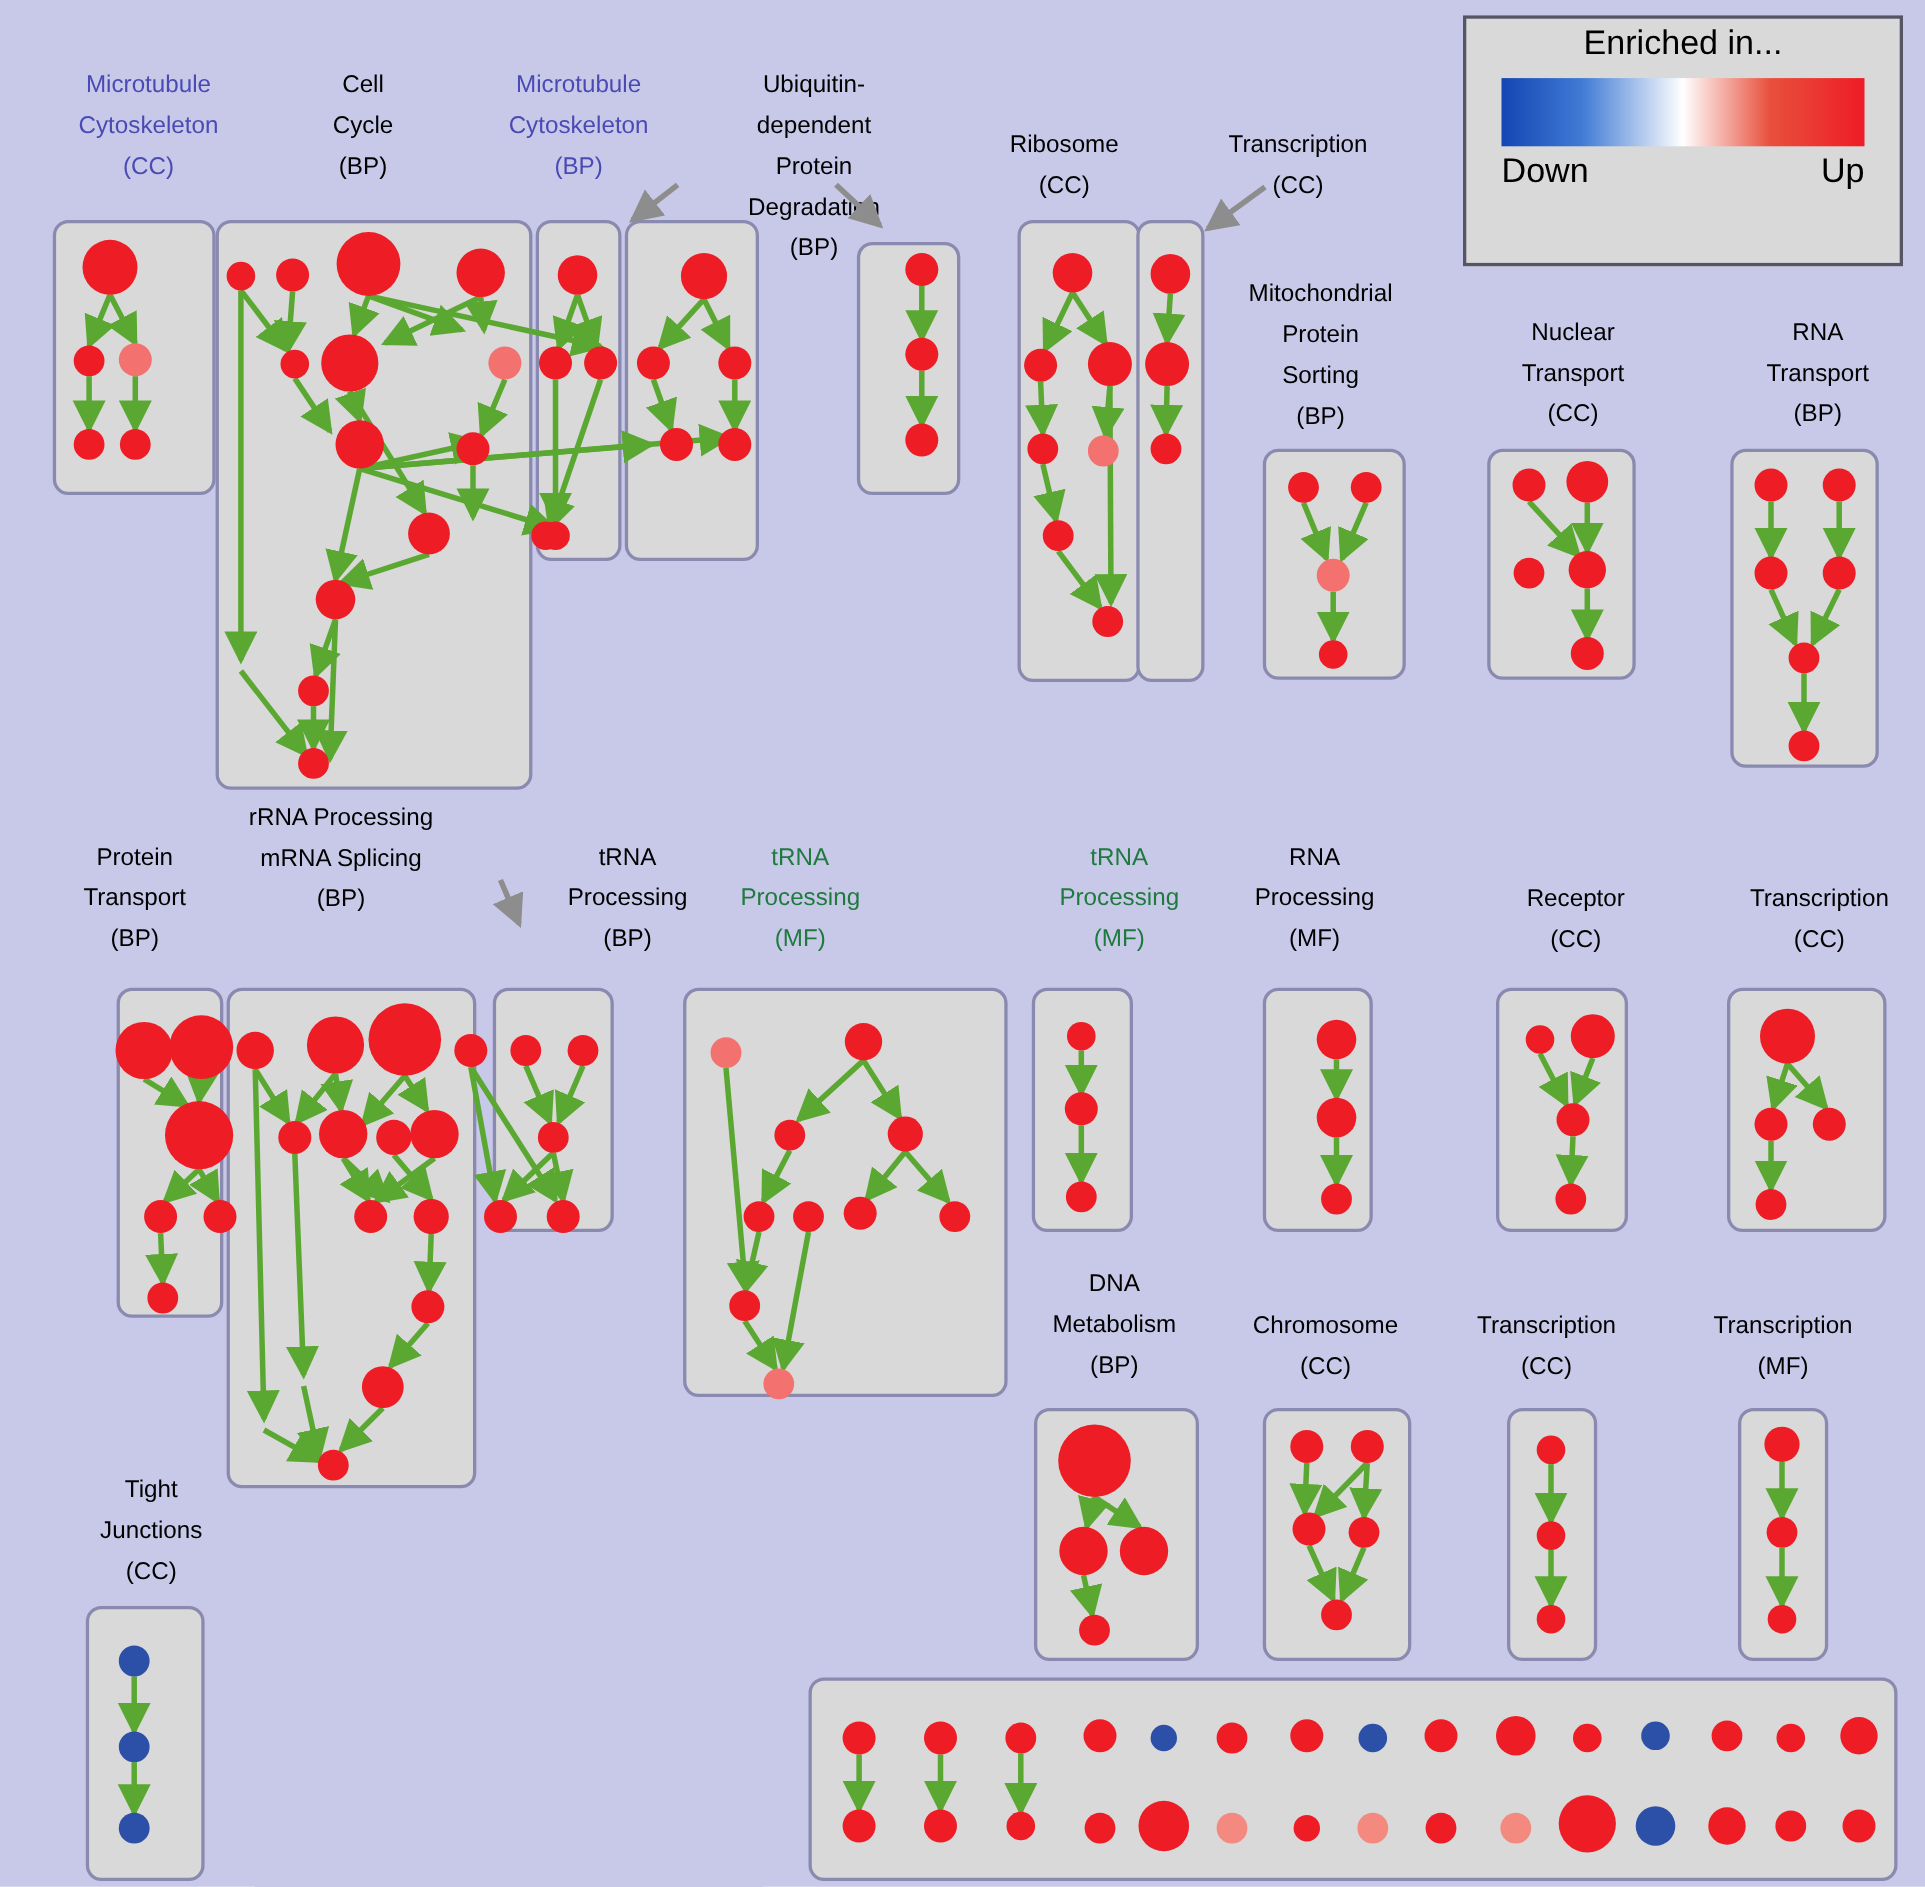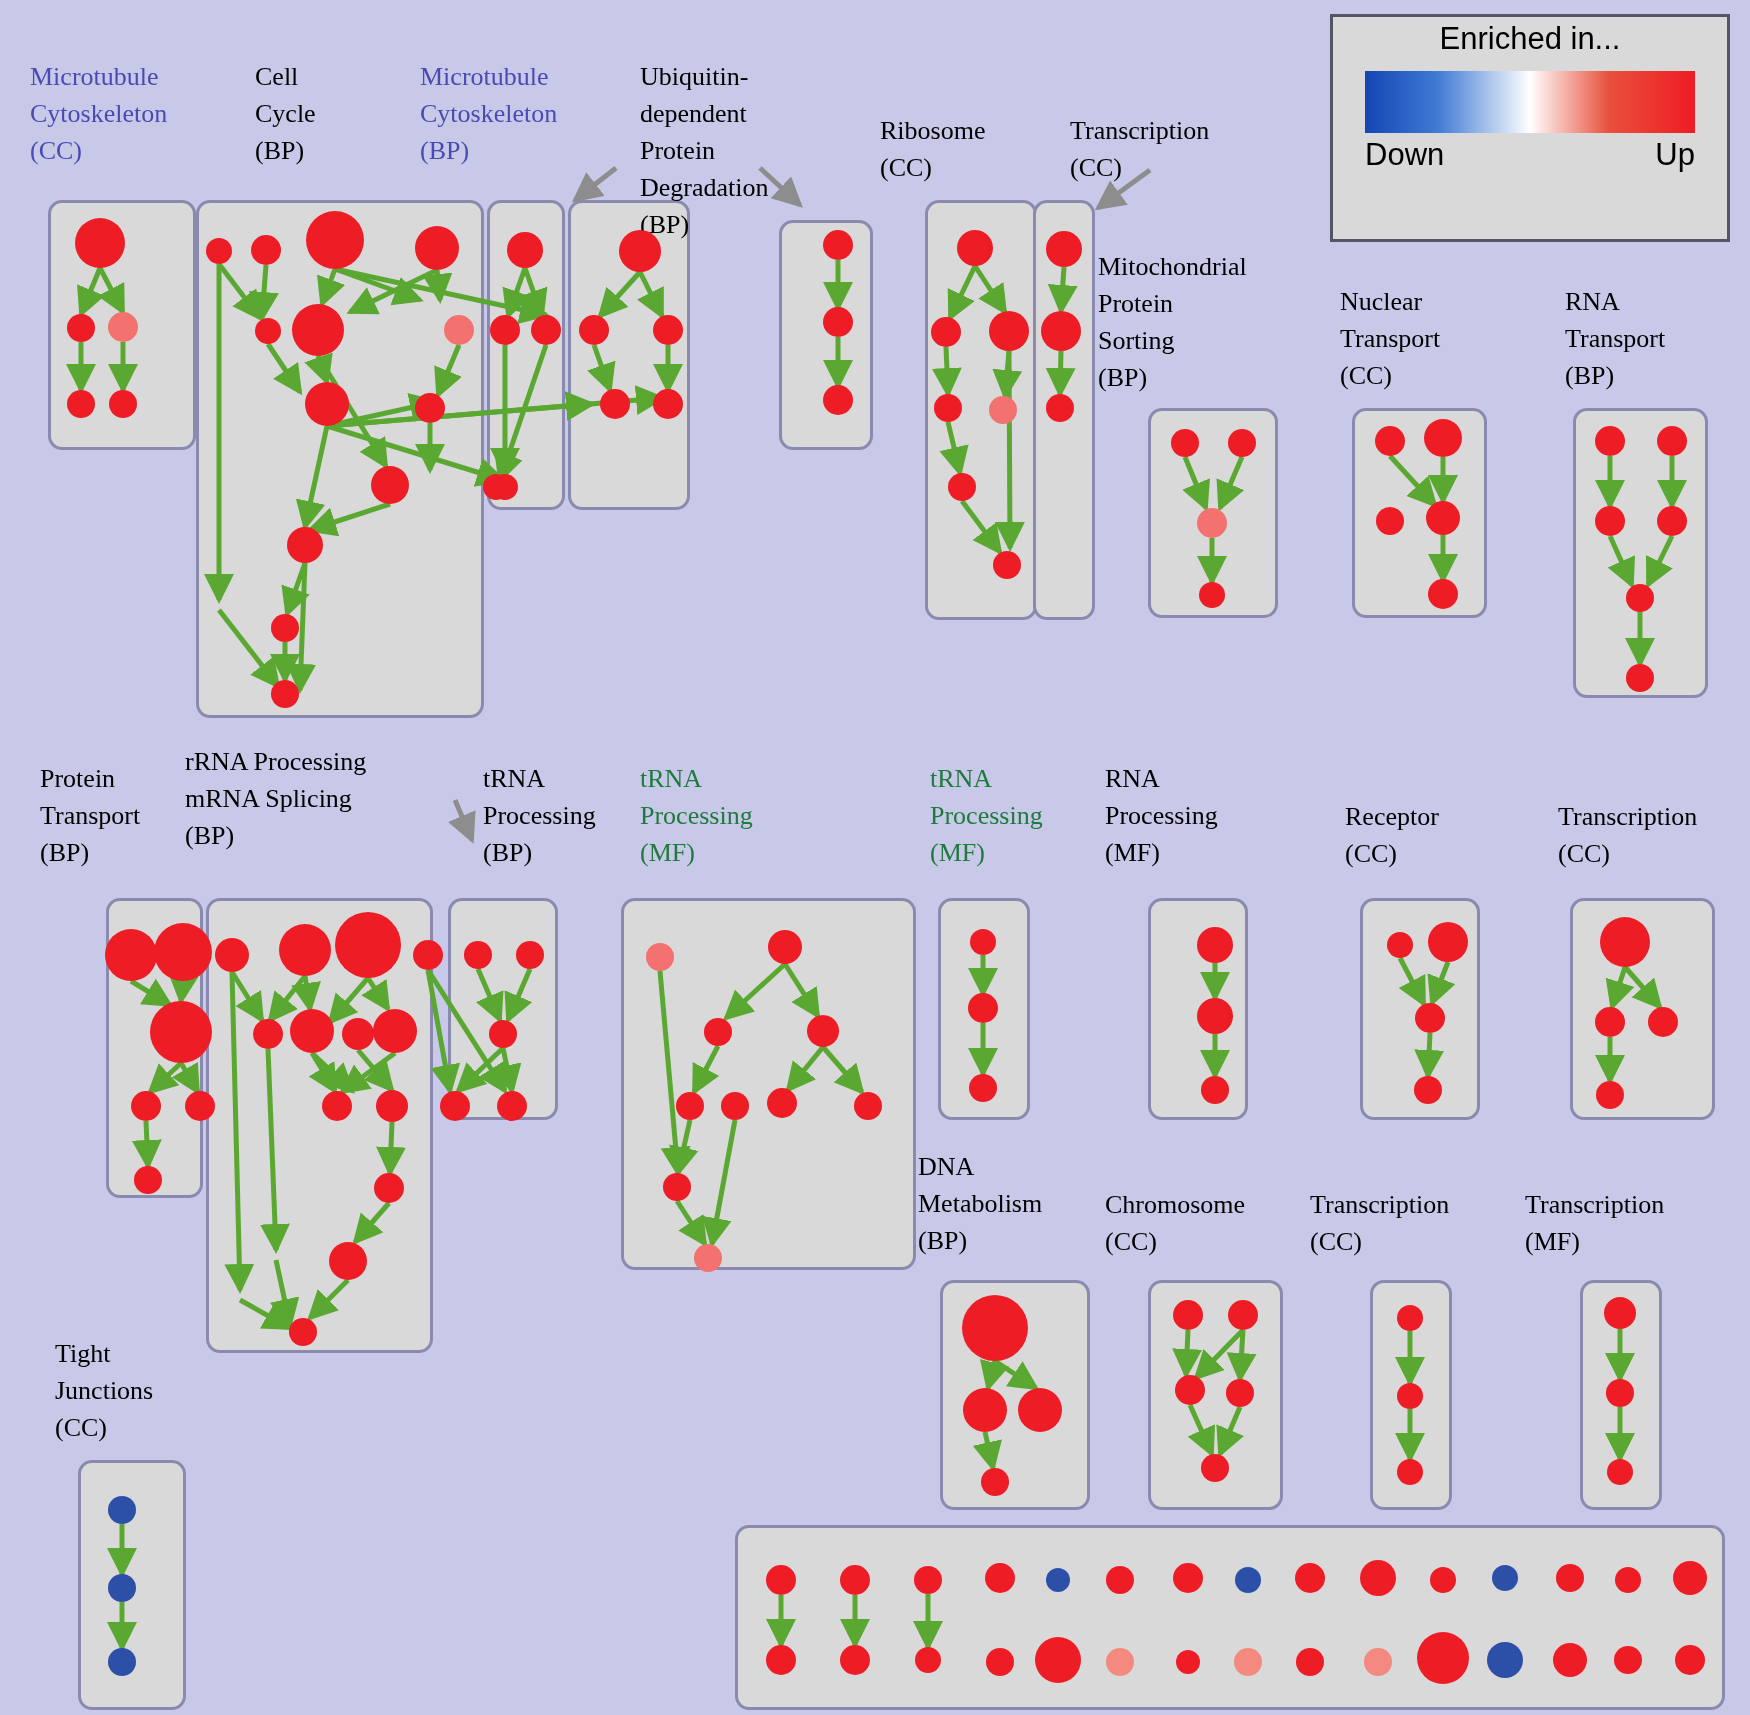--- a/index.html
+++ b/index.html
@@ -22,27 +22,26 @@
   }
   .cluster-box {
     position: absolute;
     background: #d9d9d9;
     border: 3px solid #8a8ab0;
     border-radius: 14px;
     box-sizing: border-box;
   }
   .cluster-label {
     position: absolute;
-    text-align: left;
-    font-size: 26px;
+    text-align: center;
+    font-size: 22px;
     line-height: 37px;
     color: #000000;
     white-space: pre-line;
     box-sizing: border-box;
-    font-family: Liberation Serif, serif;
   }
   .cluster-label.cc-blue { color: #4a4ab4; }
   .cluster-label.mf-green { color: #1f7a3d; }
 
   .node {
     position: absolute;
     border-radius: 50%;
     box-sizing: border-box;
   }
 
@@ -152,21 +151,21 @@
 (BP)</div>
       <div class="cluster-label " style="left: 1340px; top: 283px; width: 180px;">Nuclear
 Transport
 (CC)</div>
       <div class="cluster-label " style="left: 1565px; top: 283px; width: 175px;">RNA
 Transport
 (BP)</div>
       <div class="cluster-label " style="left: 40px; top: 760px; width: 165px;">Protein
 Transport
 (BP)</div>
-      <div class="cluster-label " style="left: 185px; top: 743px; width: 250px;">rRNA Processing
+      <div class="cluster-label " style="left: 185px; top: 724px; width: 250px;">rRNA Processing
 mRNA Splicing
 (BP)</div>
       <div class="cluster-label " style="left: 483px; top: 760px; width: 175px;">tRNA
 Processing
 (BP)</div>
       <div class="cluster-label mf-green" style="left: 640px; top: 760px; width: 175px;">tRNA
 Processing
 (MF)</div>
       <div class="cluster-label mf-green" style="left: 930px; top: 760px; width: 175px;">tRNA
 Processing

